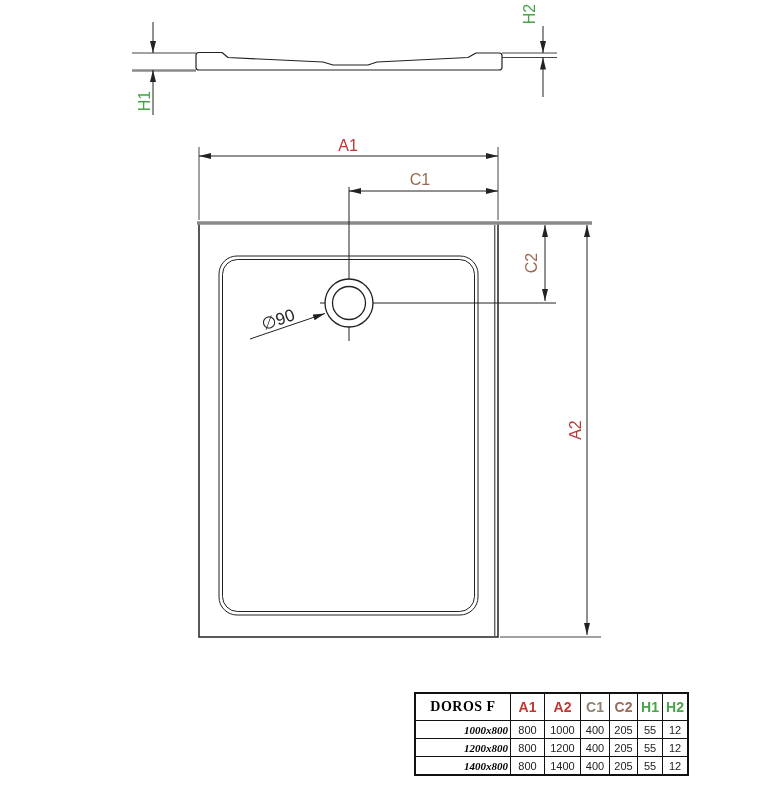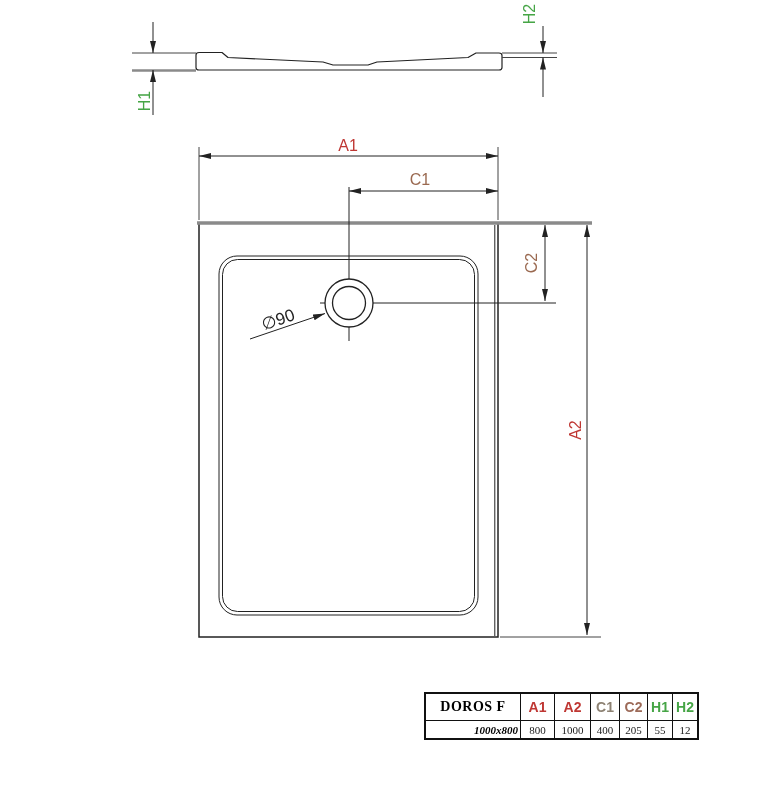--- a/index.html
+++ b/index.html
@@ -8,21 +8,21 @@
     font-family:"Liberation Sans",sans-serif;
   }
   .drawing{position:absolute;left:0;top:0;}
   .drawing text{font-family:"Liberation Sans",sans-serif;}
   .dim-a{fill:#bf3733;font-size:16px;}
   .dim-c{fill:#9a6950;font-size:16px;}
   .dim-h{fill:#46a546;font-size:16px;}
   .drain-label{fill:#222222;font-size:17px;}
 
   .spec-table{
-    position:absolute;left:424px;top:692px;
+    position:absolute;left:414px;top:692px;
     border-collapse:collapse;background:#fff;
     border:2px solid #111;
   }
   .spec-table th,.spec-table td{
     border:1px solid #111;text-align:center;vertical-align:middle;
     padding:0 2px;color:#222;
   }
   .spec-table thead th{height:26px;font-size:14px;font-weight:bold;}
   .spec-table tbody td,.spec-table tbody th{height:17px;font-size:11px;}
   th.name{width:82px;font-family:"Liberation Serif",serif;letter-spacing:.5px;color:#000;}
@@ -30,21 +30,21 @@
   th.col-c1{color:#8d8273;}
   th.col-c2{color:#9c6a58;}
   th.col-h{color:#46a546;}
   th.w-a1{width:29px;} th.w-a2{width:31px;}
   th.w-c1{width:24px;} th.w-c2{width:23px;}
   th.w-h1{width:20px;} th.w-h2{width:20px;}
   td.size,th.size{
     font-family:"Liberation Serif",serif;font-style:italic;font-weight:bold;
     font-size:11px;color:#000;padding-left:48px;
   }
-  td.num{font-family:Liberation Serif, serif;color:#222;margin-top:19px;}
+  td.num{font-family:Liberation Sans, sans-serif;color:#222;margin-top:19px;}
 </style>
 </head>
 <body>
 
 <div class="page">
 
   <svg class="drawing" width="775" height="690" viewBox="0 0 775 690">
     <defs>
       <marker id="arr" markerWidth="13" markerHeight="8" refX="12" refY="4" orient="auto-start-reverse" markerUnits="userSpaceOnUse">
         <path d="M12,4 L0,1 L0,7 Z" fill="#222"></path>
@@ -124,15 +124,33 @@
     <tbody>
       <tr>
         <td class="size">1000x800</td>
         <td class="num">800</td>
         <td class="num">1000</td>
         <td class="num">400</td>
         <td class="num">205</td>
         <td class="num">55</td>
         <td class="num">12</td>
       </tr>
+      <tr>
+        <td class="size">1200x800</td>
+        <td class="num">800</td>
+        <td class="num">1200</td>
+        <td class="num">400</td>
+        <td class="num">205</td>
+        <td class="num">55</td>
+        <td class="num">12</td>
+      </tr>
+      <tr>
+        <td class="size">1400x800</td>
+        <td class="num">800</td>
+        <td class="num">1400</td>
+        <td class="num">400</td>
+        <td class="num">205</td>
+        <td class="num">55</td>
+        <td class="num">12</td>
+      </tr>
     </tbody>
   </table>
 </div>
 
 </body></html>

